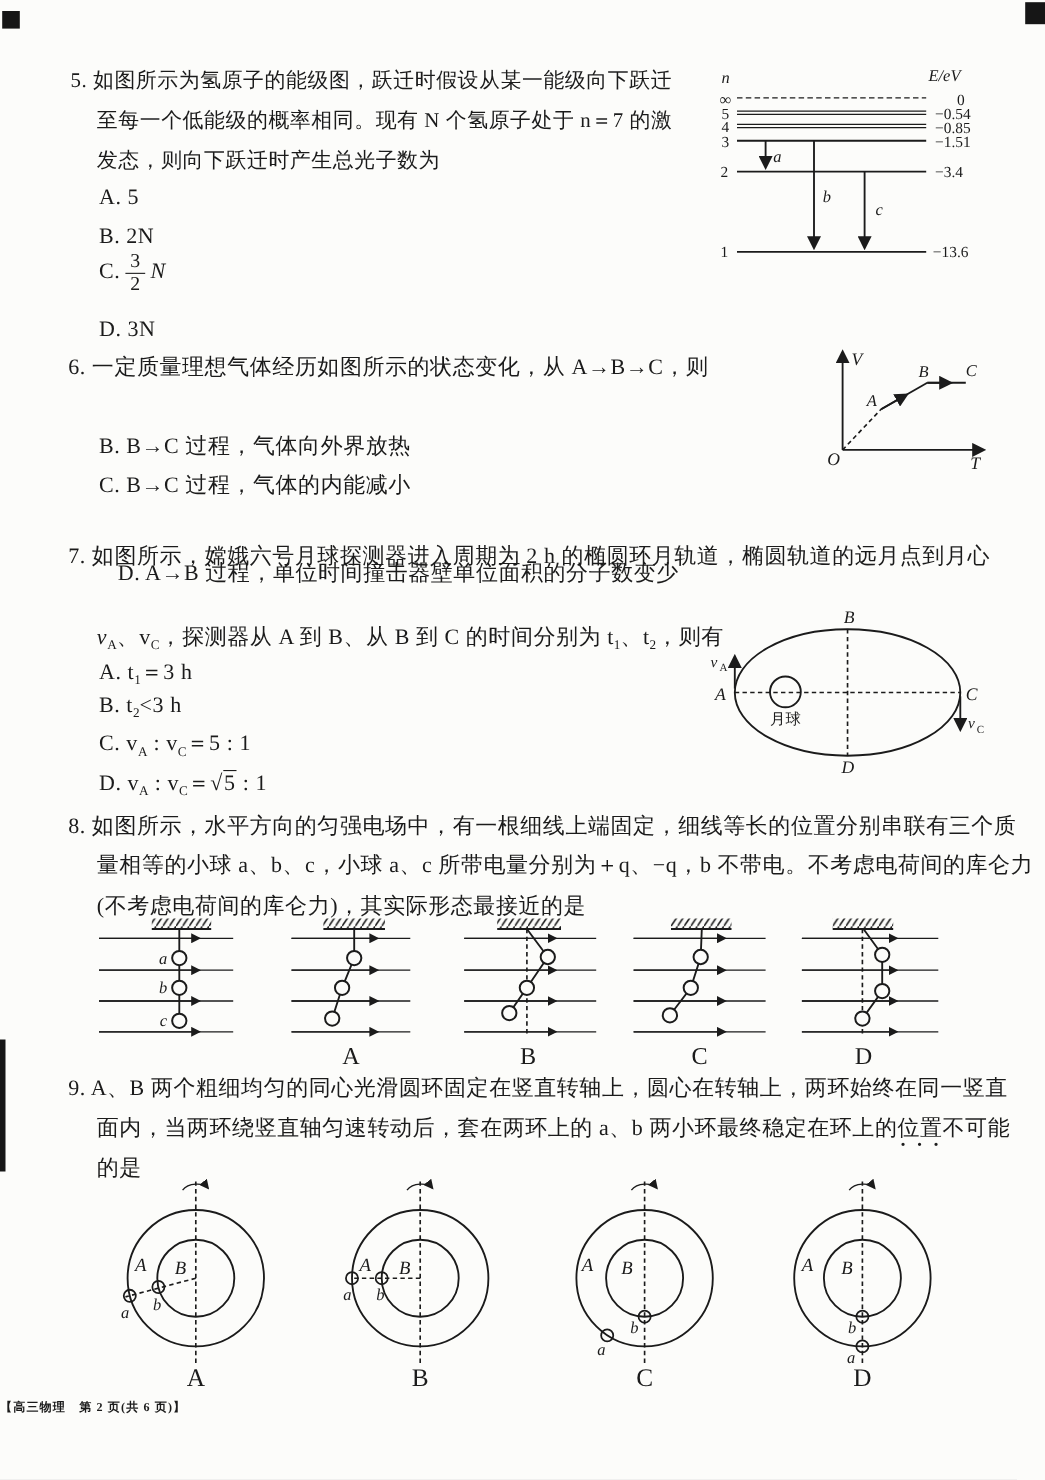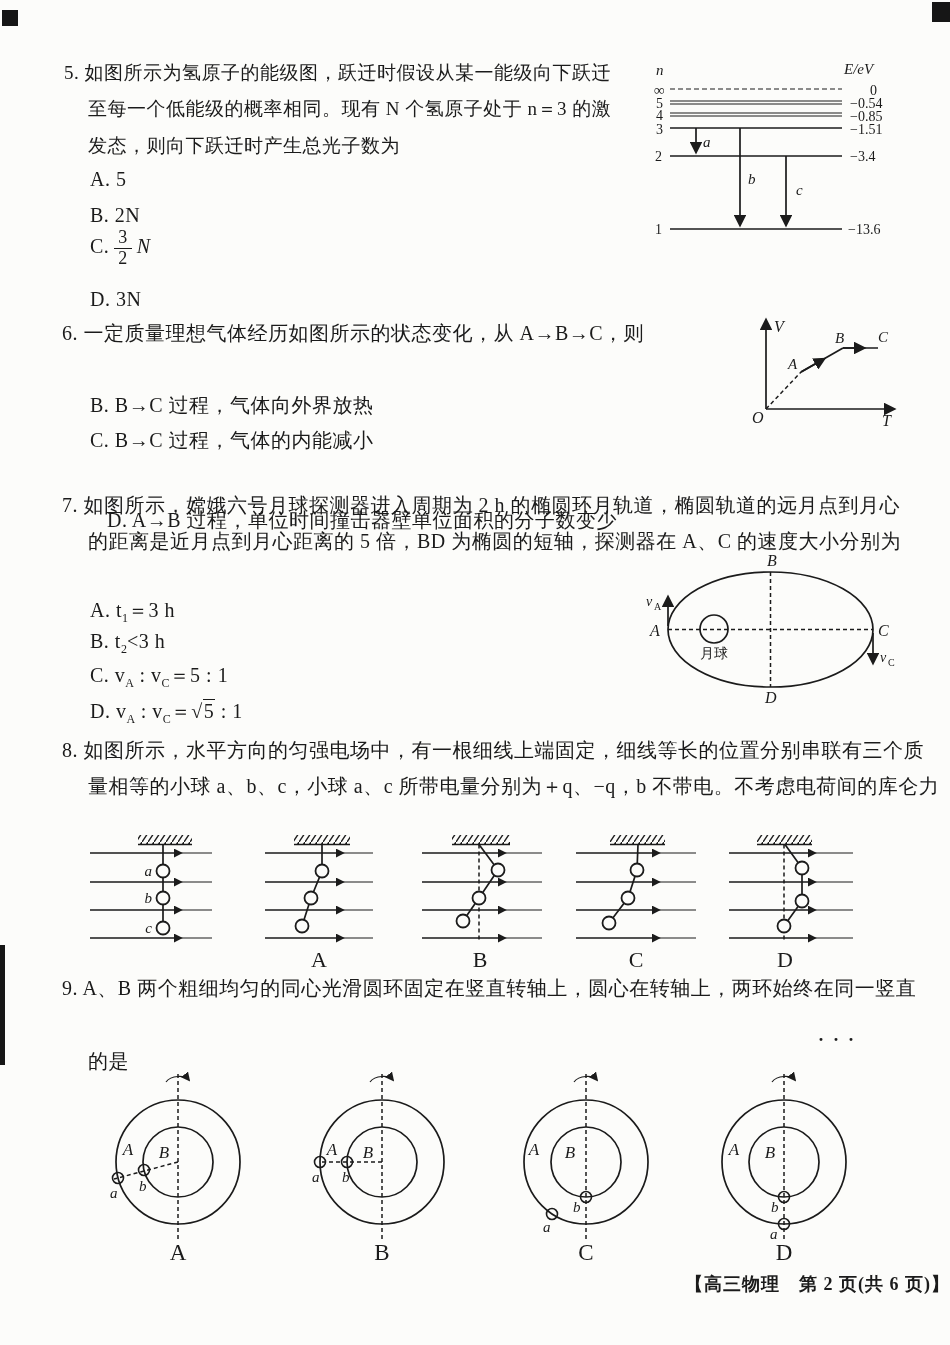--- a/index.html
+++ b/index.html
@@ -7,22 +7,22 @@
         font-family:"Liberation Serif","DejaVu Serif",serif;color:#1b1b1b;padding-left:36px;}
   .line{position:absolute;font-size:20px;white-space:nowrap;letter-spacing:0.5px;}
   .q5line{font-size:19px;}
   .opt{position:absolute;font-size:20px;white-space:nowrap;letter-spacing:0.5px;}
   sub{font-size:12px;letter-spacing:0;}
   .frac{display:inline-flex;flex-direction:column;align-items:center;vertical-align:middle;
         margin:0 5px;font-size:18px;line-height:1.1;}
   .frac .num{border-bottom:1.6px solid #1b1b1b;padding:0 4px;}
   .itv{font-style:italic;}
   .radicand{border-top:1.6px solid #1b1b1b;padding:0 1px;}
-  .footer{position:absolute;left:0;top:1272px;width:950px;text-align:right;
-          font-size:18px;font-weight:bold;letter-spacing:1px;}
+  .footer{position:absolute;left:0;top:1272px;width:950px;text-align:left;
+          font-size:11px;font-weight:bold;letter-spacing:1px;}
   .emph{position:absolute;font-size:18px;font-weight:bold;letter-spacing:9px;}
   .artifact{position:absolute;background:#161616;}
   svg{position:absolute;overflow:visible;}
   svg text{font-family:"Liberation Serif","DejaVu Serif",serif;fill:#1b1b1b;}
   .sit{font-style:italic;}
   .diagline{stroke:#1b1b1b;stroke-width:1.7;fill:none;}
   .thin{stroke:#1b1b1b;stroke-width:1.2;fill:none;}
   .dash{stroke:#1b1b1b;stroke-width:1.5;fill:none;stroke-dasharray:4 3;}
   .ball{fill:#fcfcfa;stroke:#1b1b1b;stroke-width:1.8;}
   .ring{fill:none;stroke:#1b1b1b;stroke-width:1.6;}
@@ -41,21 +41,21 @@
         <path d="M0,0 L10,5 L0,10 z" fill="#1b1b1b"></path>
       </marker>
     </defs>
   </svg>
 
   <div class="artifact" style="left:2px;top:10px;width:16px;height:16px;"></div>
   <div class="artifact" style="left:932px;top:2px;width:18px;height:20px;"></div>
   <div class="artifact" style="left:0;top:945px;width:5px;height:120px;"></div>
 
   <div class="line q5line" style="left:64px;top:60px;">5. 如图所示为氢原子的能级图，跃迁时假设从某一能级向下跃迁</div>
-  <div class="line q5line" style="left:88px;top:96px;">至每一个低能级的概率相同。现有 N 个氢原子处于 n＝3 的激</div>
+  <div class="line q5line" style="left:88px;top:96px;">至每一个低能级的概率相同。现有 N 个氢原子处于 n＝7 的激</div>
   <div class="line q5line" style="left:88px;top:133px;">发态，则向下跃迁时产生总光子数为</div>
   <div class="opt" style="left:90px;top:168px;">A. 5</div>
   <div class="opt" style="left:90px;top:204px;">B. 2N</div>
   <div class="opt" style="left:90px;top:228px;">
     <span>C.</span><span class="frac">
         <span class="num">3</span>
         <span class="den">2</span>
       </span><span class="itv">N</span>
   </div>
   <div class="opt" style="left:90px;top:288px;">D. 3N</div>
@@ -110,21 +110,23 @@
     <line class="diagline" x1="57" y1="66" x2="99" y2="42"></line>
     <line class="diagline" x1="57" y1="66" x2="80" y2="53" marker-end="url(#arr)"></line>
     <line class="diagline" x1="99" y1="42" x2="134" y2="42"></line>
     <line class="diagline" x1="99" y1="42" x2="120" y2="42" marker-end="url(#arr)"></line>
     <text class="sit" x="44" y="63" font-size="15">A</text>
     <text class="sit" x="91" y="37" font-size="15">B</text>
     <text class="sit" x="134" y="36" font-size="15">C</text>
   </svg>
 
   <div class="line" style="left:62px;top:492px;">7. 如图所示，嫦娥六号月球探测器进入周期为 2 h 的椭圆环月轨道，椭圆轨道的远月点到月心</div>
-  <div class="line" style="left:88px;top:528px;">的距离是近月点到月心距离的 5 倍，BD 为椭圆的短轴，探测器在 A、C 的速度大小分别为</div>
+  <div class="line" style="left:88px;top:565px;">
+    <span class="itv">v</span><sub>A</sub><span>、v</span><sub>C</sub><span>，探测器从 A 到 B、从 B 到 C 的时间分别为 t</span><sub>1</sub><span>、t</span><sub>2</sub><span>，则有</span>
+  </div>
   <div class="opt" style="left:90px;top:597px;">
     <span>A. t</span><sub>1</sub><span>＝3 h</span>
   </div>
   <div class="opt" style="left:90px;top:630px;">
     <span>B. t</span><sub>2</sub><span>&lt;3 h</span>
   </div>
   <div class="opt" style="left:90px;top:662px;">
     <span>C. v</span><sub>A</sub><span> : v</span><sub>C</sub><span>＝5 : 1</span>
   </div>
   <div class="opt" style="left:90px;top:698px;">
@@ -144,20 +146,21 @@
     <line class="diagline" x1="32" y1="76" x2="32" y2="47" marker-end="url(#arr)"></line>
     <text class="sit" x="10" y="56" font-size="14">v</text>
     <text x="18" y="60" font-size="10">A</text>
     <line class="diagline" x1="237" y1="83" x2="237" y2="113" marker-end="url(#arr)"></line>
     <text class="sit" x="244" y="112" font-size="14">v</text>
     <text x="252" y="116" font-size="10">C</text>
   </svg>
 
   <div class="line" style="left:62px;top:737px;">8. 如图所示，水平方向的匀强电场中，有一根细线上端固定，细线等长的位置分别串联有三个质</div>
   <div class="line" style="left:88px;top:773px;">量相等的小球 a、b、c，小球 a、c 所带电量分别为＋q、−q，b 不带电。不考虑电荷间的库仑力</div>
+  <div class="line" style="left:88px;top:810px;">(不考虑电荷间的库仑力)，其实际形态最接近的是</div>
 
   <svg style="left:88px;top:833px;" width="128" height="140" viewBox="0 0 128 140">
     <line class="thin" x1="2" y1="20" x2="124" y2="20"></line>
     <line class="thin" x1="2" y1="20" x2="93" y2="20" marker-end="url(#arr)"></line>
     <line class="thin" x1="2" y1="49" x2="124" y2="49"></line>
     <line class="thin" x1="2" y1="49" x2="93" y2="49" marker-end="url(#arr)"></line>
     <line class="thin" x1="2" y1="77" x2="124" y2="77"></line>
     <line class="thin" x1="2" y1="77" x2="93" y2="77" marker-end="url(#arr)"></line>
     <line class="thin" x1="2" y1="105" x2="124" y2="105"></line>
     <line class="thin" x1="2" y1="105" x2="93" y2="105" marker-end="url(#arr)"></line>
@@ -240,20 +243,21 @@
     <line class="diagline" x1="30" y1="11.5" x2="85" y2="11.5" stroke-width="2.2"></line>
     <line class="dash" x1="57" y1="11.5" x2="57" y2="107"></line>
     <polyline class="diagline" points="58,11.5 75,35 75,68 57,93"></polyline>
     <circle class="ball" cx="75" cy="35" r="6.5"></circle>
     <circle class="ball" cx="75" cy="68" r="6.5"></circle>
     <circle class="ball" cx="57" cy="93" r="6.5"></circle>
     <text x="58" y="134" font-size="22" text-anchor="middle">D</text>
   </svg>
 
   <div class="line" style="left:62px;top:975px;">9. A、B 两个粗细均匀的同心光滑圆环固定在竖直转轴上，圆心在转轴上，两环始终在同一竖直</div>
+  <div class="line" style="left:88px;top:1012px;">面内，当两环绕竖直轴匀速转动后，套在两环上的 a、b 两小环最终稳定在环上的位置不可能</div>
   <div class="emph" style="left:818px;top:1030px;">···</div>
   <div class="line" style="left:88px;top:1048px;">的是</div>
 
   <svg style="left:90px;top:1072px;" width="176" height="192" viewBox="0 0 176 192">
     <line class="dash" x1="88" y1="2" x2="88" y2="168"></line>
     <path d="M76,10 C81,3 95,3 99,8" class="thin" marker-end="url(#arr)"></path>
     <circle cx="88" cy="90" r="62" class="diagline" stroke-width="2"></circle>
     <circle cx="88" cy="90" r="35" class="diagline" stroke-width="2"></circle>
     <text class="sit" x="38" y="83" font-size="17" text-anchor="middle">A</text>
     <text class="sit" x="74" y="86" font-size="17" text-anchor="middle">B</text>

